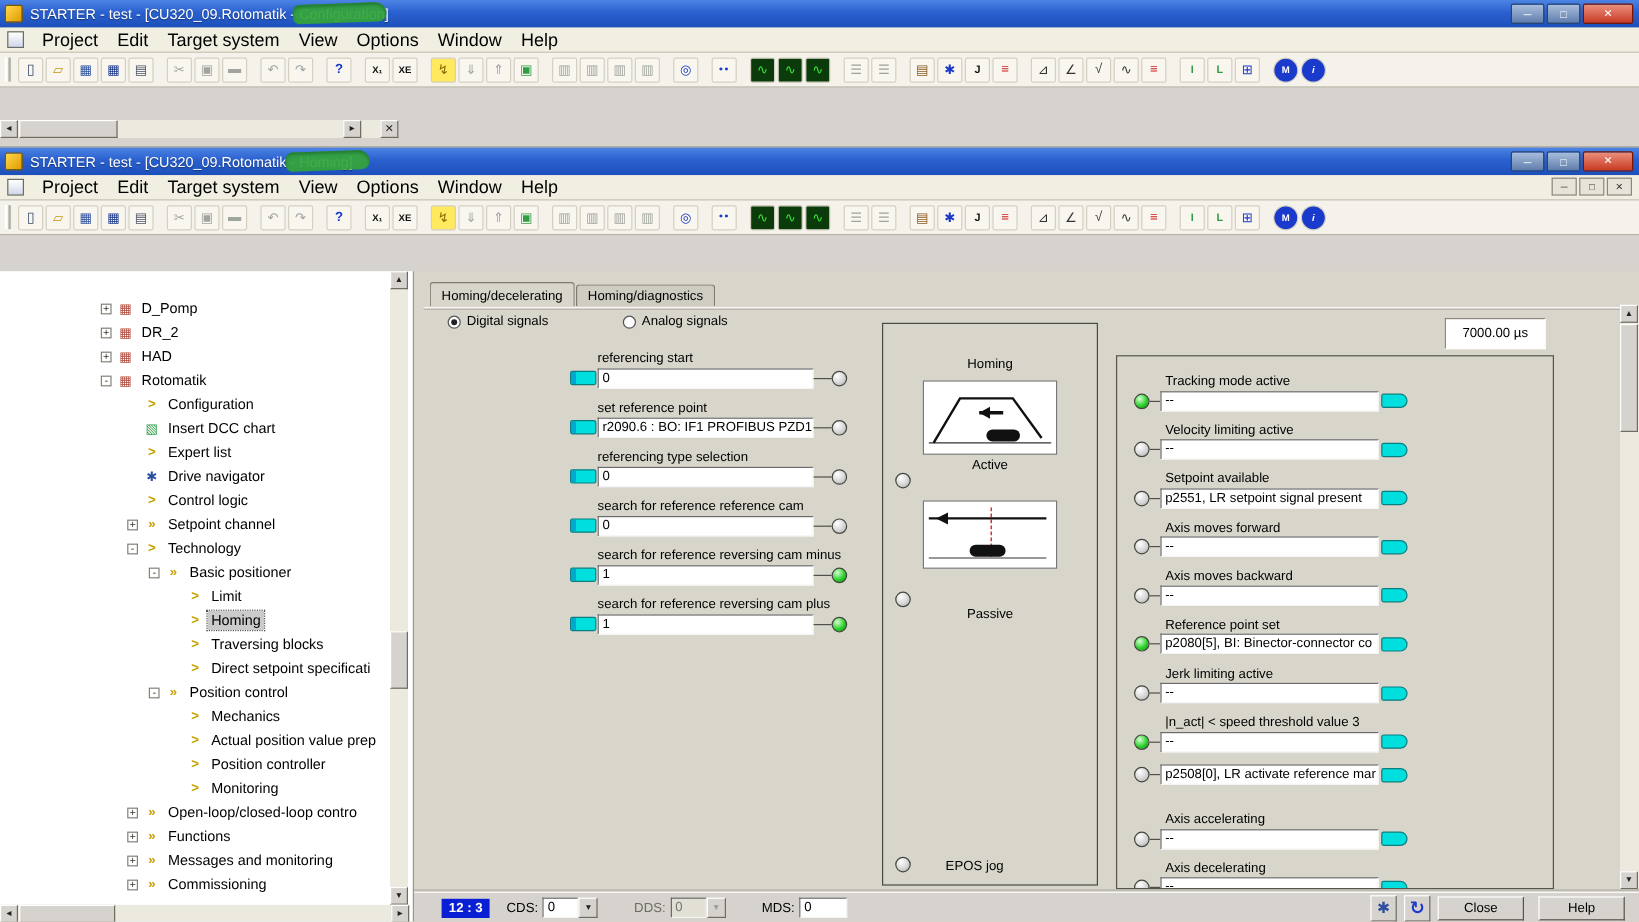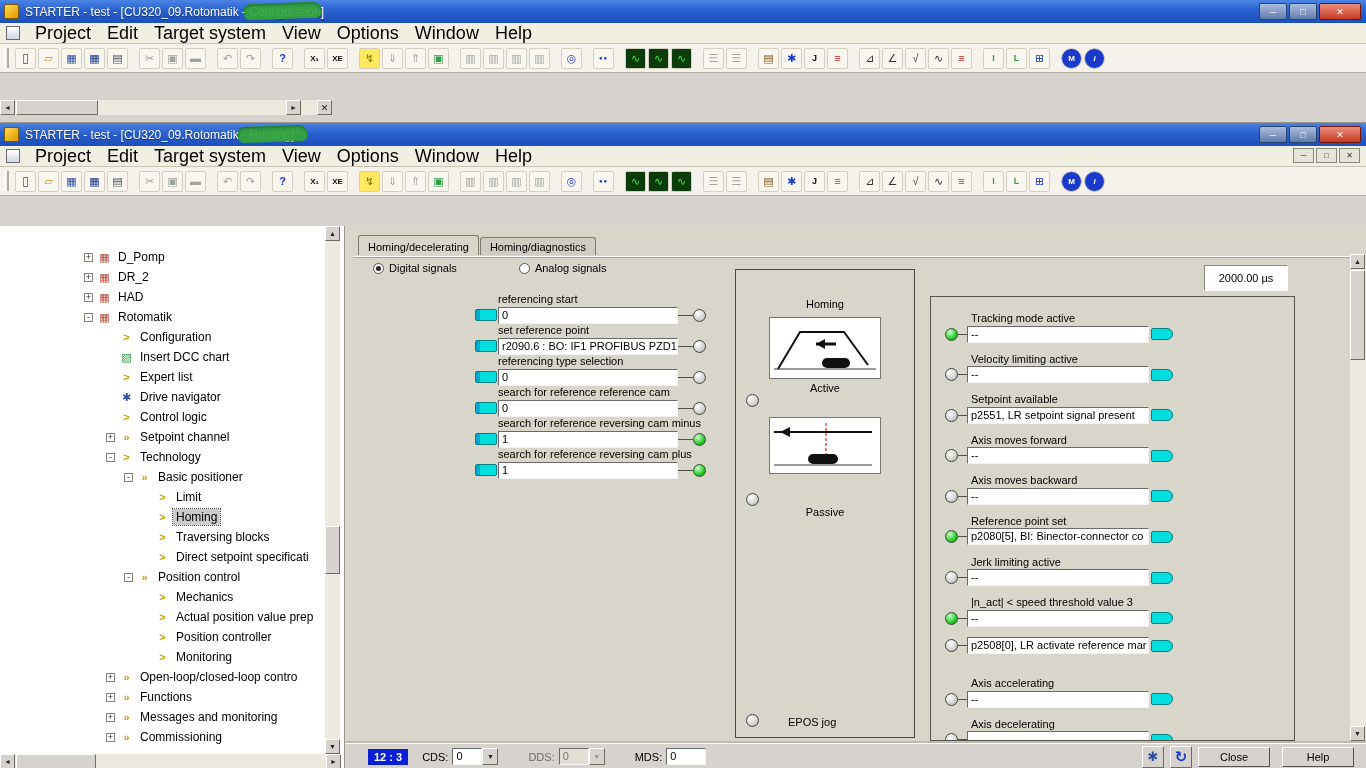--- a/index.html
+++ b/index.html
@@ -10,21 +10,21 @@
 .titlebar{height:23px;background:linear-gradient(var(--titlebar_light,#4b84e4),#2a60cf 45%,var(--titlebar_dark,#1c4fba));display:flex;align-items:center;padding:0 4px;position:relative;color:#fff}
 .app-icon{width:15px;height:15px;background:linear-gradient(135deg,#ffd84a,#e09a00);border:1px solid #7a5a00;border-radius:2px;margin-right:6px;flex:none}
 .title{font-size:12px;white-space:nowrap;text-shadow:0 1px 1px rgba(0,0,0,.45)}
 .winbtns{position:absolute;right:5px;top:3px;display:flex;gap:2px}
 .wbtn{width:28px;height:17px;display:flex;align-items:center;justify-content:center;font-size:9px;color:#fff;background:linear-gradient(#a9bedd,#5f7dab);border:1px solid #27456f;border-radius:2px}
 .wbtn.close{background:linear-gradient(#ea8f7d,#c83a22);border-color:#771607;width:42px}
 .redact{position:absolute;height:16px;top:3px;background:var(--redaction_green,#35a53c);opacity:.93;border-radius:9px 14px 10px 8px;transform:rotate(-2deg);box-shadow:inset 0 2px 3px #1f7a26}
 
 .menubar{height:21px;background:#f1efe2;border-bottom:1px solid #c9c5b6;display:flex;align-items:center;padding-left:2px;position:relative}
 .mdi-icon{width:14px;height:14px;border:1px solid #6a6a6a;background:linear-gradient(#fff,#cfd8ea);margin:0 7px 0 4px;flex:none}
-.menu-item{padding:12px 8px;font-size:18px}
+.menu-item{padding:12px 8px;font-size:15px}
 .mdibtns{position:absolute;right:6px;top:2px;display:flex;gap:2px}
 .mbtn{width:21px;height:15px;border:1px solid #8a887c;background:#e6e3d8;display:flex;align-items:center;justify-content:center;font-size:8px;color:#333}
 
 .toolbar{height:29px;background:#f4f2ea;border-bottom:1px solid #b5b2a5;display:flex;align-items:center;padding-left:2px;overflow:hidden}
 .grip{width:5px;height:20px;border-left:2px solid #fff;border-right:2px solid #b0ad9e;margin:0 5px 0 2px;flex:none}
 .tbicon{width:21px;height:21px;border:1px solid #d3d0c2;border-radius:2px;background:#f8f6ee;display:flex;align-items:center;justify-content:center;font-size:11px;margin:0 1px;flex:none;overflow:hidden}
 .tbicon[data-sep="1"]{margin-left:10px}
 
 
 .sb{background:#eceadf;position:absolute}
@@ -73,21 +73,21 @@
 .fieldbox{height:17px;background:#fff;border:1px solid;border-color:#6a6a6a #f4f4f4 #f4f4f4 #6a6a6a;font-size:11px;line-height:15px;padding:0 3px;white-space:nowrap;overflow:hidden}
 .chip{width:22px;height:12px;background:var(--accent_cyan,#00dede);border:1px solid #0b7f7f;flex:none}
 .chip-l{border-radius:2px;box-shadow:inset 4px 0 0 #00a7cf;margin-right:1px}
 .chip-r{border-radius:2px 6px 6px 2px;margin-left:2px}
 .wire{height:1px;background:#50504a;width:15px;flex:none}
 .led{width:13px;height:13px;border-radius:50%;border:1px solid #44483f;background:radial-gradient(circle at 35% 30%,#fff,#d6d6d6 55%,#a9a9a9);flex:none}
 .led[data-led="green"]{background:radial-gradient(circle at 35% 30%,#d6ffd6,var(--led_green,#2ed12e) 55%,#0c8c0c)}
 .sigline{display:flex;align-items:center;height:18px}
 
 #signals{position:absolute;left:130px;top:67px;width:252px}
-.sigrow{}
+.sigrow{margin-bottom:10px}
 .sigrow .slabel{font-size:11px;margin-left:23px;height:13px;white-space:nowrap}
 .sigrow .fieldbox{width:180px}
 
 #hombox{position:absolute;left:390px;top:43px;width:180px;height:469px;border:1px solid #4a4a44}
 .hom-title{text-align:center;margin-top:28px;font-size:11px}
 .imgbox{position:absolute;left:33px;width:112px;background:#fff;border:1px solid #777}
 .hom-label{position:absolute;left:0;right:0;text-align:center;font-size:11px}
 .hom-conn{position:absolute;left:10px}
 .epos-label{position:absolute;left:52px;font-size:11px}
 
@@ -722,21 +722,21 @@
             <rect x="38" y="36" width="30" height="10" rx="5" fill="#111"></rect>
             <line x1="4" y1="47" x2="102" y2="47" stroke="#333" stroke-width="1"></line>
           </svg>
         </div>
         <span class="led hom-conn" style="top:223px"></span>
         <div class="hom-label" style="top:236px">Passive</div>
         <span class="led hom-conn" style="top:444px"></span>
         <div class="epos-label" style="top:446px">EPOS jog</div>
       </div>
 
-      <div id="timebox">2000.00 µs</div>
+      <div id="timebox">7000.00 µs</div>
 
       <div id="statuspanel">
 
           <div class="srow">
             <div class="slabel">Tracking mode active</div>
             <div class="sigline">
               <span class="led" data-led="green"></span>
               <span class="wire"></span>
               <div class="fieldbox">--</div>
               <span class="chip chip-r"></span>

